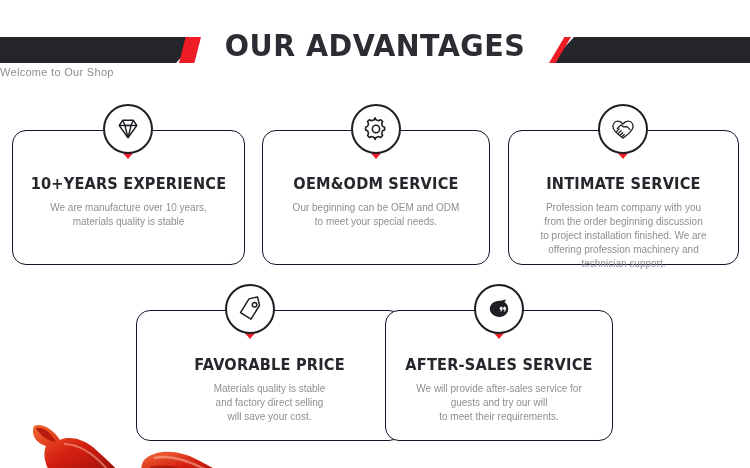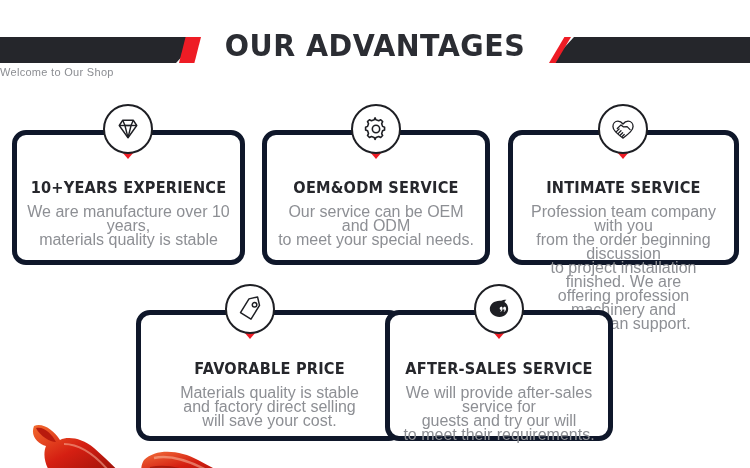--- a/index.html
+++ b/index.html
@@ -84,21 +84,21 @@
     top: 66px;
     width: 750px;
     font-size: 11px;
     color: #8b8d92;
     letter-spacing: 0.3px;
   }
 
   
   .card {
     position: absolute;
-    border: 5px solid #0f172a;
+    border: 1px solid #0f172a;
     border-radius: 14px;
     background: #fff;
     box-sizing: border-box;
   }
   .card-inner {
     position: absolute;
     left: 0;
     right: 0;
     text-align: center;
   }
@@ -106,21 +106,21 @@
     font-size: 15px;
     font-weight: bold;
     color: #26272c;
     letter-spacing: 0.2px;
     font-family: "DejaVu Sans", sans-serif;
     transform: scaleX(0.97);
     white-space: nowrap;
   }
   .card-body {
     margin-top: 8px;
-    font-size: 16px;
+    font-size: 10px;
     line-height: 14px;
     color: #8d8f94;
     padding: 0 10px;
   }
 
   
   .badge {
     position: absolute;
     width: 50px;
     height: 50px;
@@ -182,21 +182,21 @@
       <path d="M10 6 L12.5 12 L16 26"></path>
       <path d="M22 6 L19.5 12 L16 26"></path>
       <path d="M12.5 12 L19.5 12"></path>
     </svg>
   </div>
 
   <div class="card" style="left:262px; top:130px; width:228px; height:135px;">
     <div class="card-inner" style="top:44px;">
       <div class="card-title">OEM&amp;ODM SERVICE</div>
       <div class="card-body">
-        <div>Our service can be OEM and ODM</div>
+        <div>Our beginning can be OEM and ODM</div>
         <div>to meet your special needs.</div>
       </div>
     </div>
   </div>
   <div class="pointer" style="left:370px; top:152px;"></div>
   <div class="badge" style="left:351px; top:104px;">
     <svg width="28" height="28" viewBox="0 0 32 32" fill="none" stroke="#1e1f24" stroke-width="1.8" stroke-linejoin="round">
       <path d="M16 5.5 l3.1 1.0 l2.3 -1.1 l2.2 2.2 l-1.1 2.3 l1.0 3.1 l2.3 1.0 v3.1 l-2.3 1.0 l-1.0 3.1 l1.1 2.3 l-2.2 2.2 l-2.3 -1.1 l-3.1 1.0 l-1.0 2.3 h-0.1 l-1.0 -2.3 l-3.1 -1.0 l-2.3 1.1 l-2.2 -2.2 l1.1 -2.3 l-1.0 -3.1 l-2.3 -1.0 v-3.1 l2.3 -1.0 l1.0 -3.1 l-1.1 -2.3 l2.2 -2.2 l2.3 1.1 l3.1 -1.0 l1.0 -2.3 z"></path>
       <circle cx="16" cy="16" r="4.2"></circle>
     </svg>

